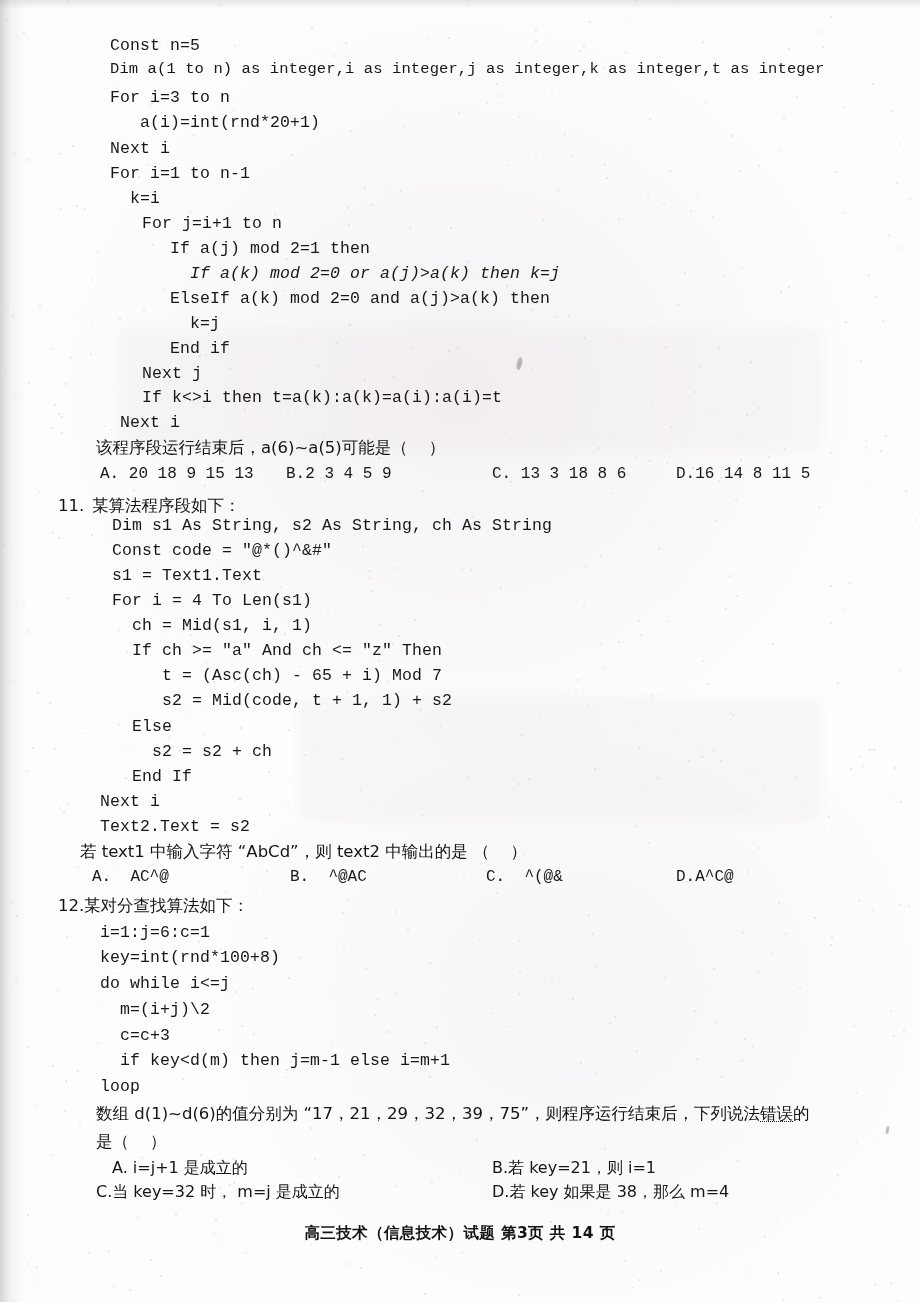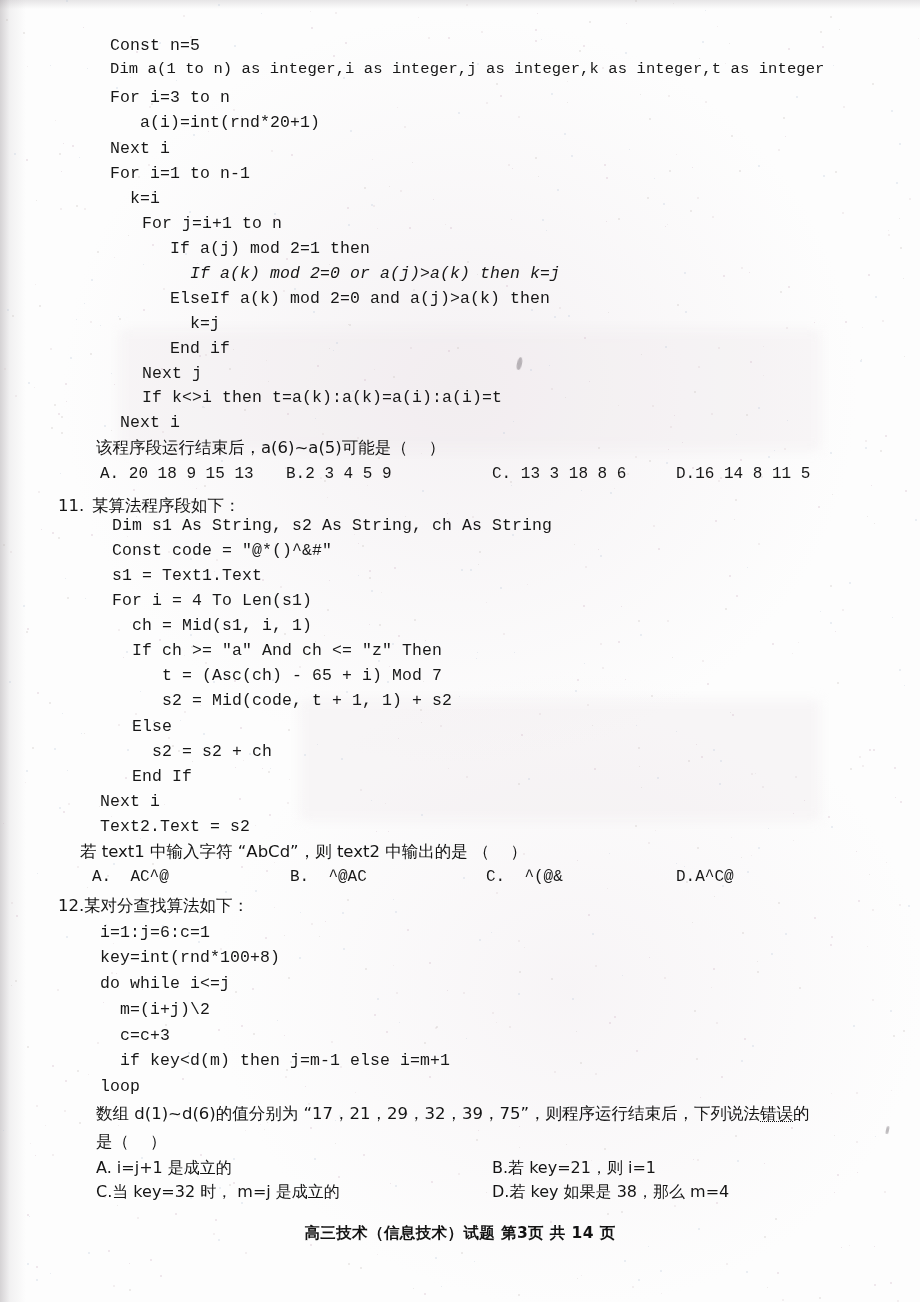--- a/index.html
+++ b/index.html
@@ -1103,21 +1103,21 @@
     <div class="line code" style="left:100px; top:1028px;">  c=c+3</div>
     <div class="line code" style="left:100px; top:1053px;">  if key&lt;d(m) then j=m-1 else i=m+1</div>
     <div class="line code" style="left:100px; top:1079px;">loop</div>
   </div>
 
   <div class="line cn" style="left:96px; top:1106px;text-align:right;"><span>数组 d(1)~d(6)的值分别为 “17，21，29，32，39，75”，则程序运行结束后，下列说法</span><span class="emph-dot">错误</span><span>的</span></div>
 
   <div class="line cn" style="left:96px; top:1134px;">是（    ）</div>
 
   <div>
-    <div class="line optcn" style="left:96px; top:1160px;">A. i=j+1 是成立的</div>
+    <div class="line optcn" style="left:112px; top:1160px;">A. i=j+1 是成立的</div>
     <div class="line optcn" style="left:492px; top:1160px;">B.若 key=21，则 i=1</div>
     <div class="line optcn" style="left:96px; top:1184px;">C.当 key=32 时， m=j 是成立的</div>
     <div class="line optcn" style="left:492px; top:1184px;">D.若 key 如果是 38，那么 m=4</div>
   </div>
 
   <div class="footer" style="top:1223px;">高三技术（信息技术）试题  第3页  共 14 页</div>
 
 </div>
 
 </body></html>

